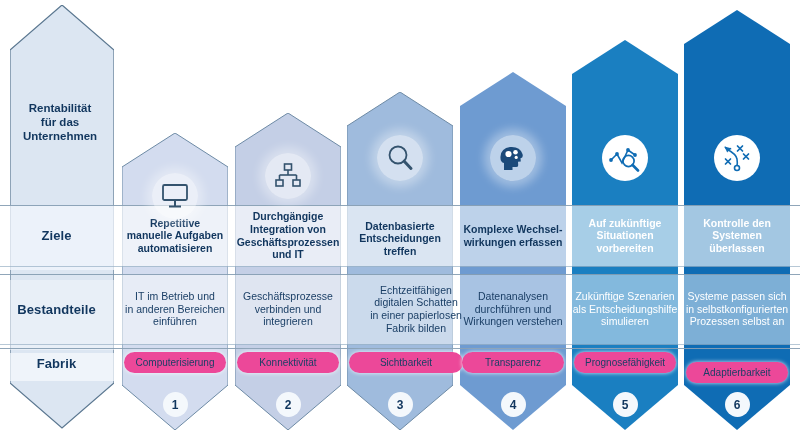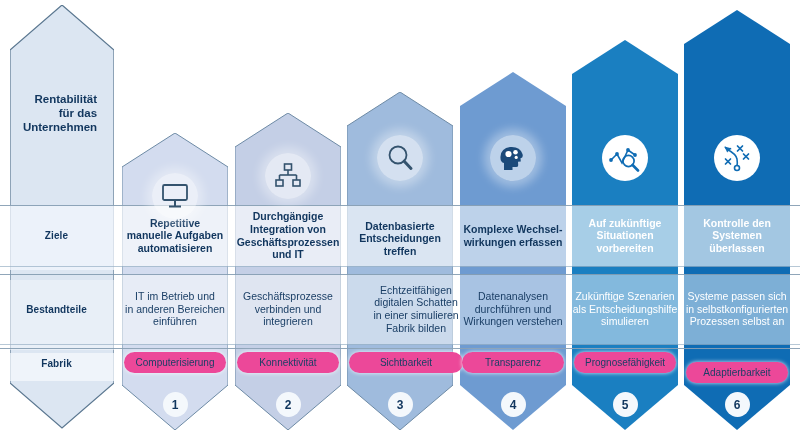--- a/index.html
+++ b/index.html
@@ -11,21 +11,21 @@
   #stage{position:relative;width:800px;height:434px;}
 
   
   .col{position:absolute;}
   .colshape{position:absolute;left:0;top:0;width:100%;height:100%;}
 
   
   .rowlabel{
     position:absolute;left:0;width:113px;
     display:flex;align-items:center;justify-content:center;
-    text-align:center;font-weight:bold;font-size:10px;
+    text-align:center;font-weight:bold;font-size:13px;
     letter-spacing:.1px;color:#11365e;z-index:6;pointer-events:none;
   }
   .hdrlabel{
     position:absolute;left:10px;width:100px;
     display:flex;align-items:center;justify-content:center;
     text-align:center;font-weight:bold;font-size:11.5px;line-height:14px;
     color:#11365e;z-index:6;
   }
 
   
@@ -65,21 +65,21 @@
 
   <div class="col" id="col-label" style="left:10px;top:5px;width:104px;height:425px;">
     <svg class="colshape" viewBox="0 0 104 425" preserveAspectRatio="none">
       <polygon points="0,45 52,0 104,45 104,378 52,423 0,378" fill="#dce6f2" stroke="#5b7790" stroke-width="1.2"></polygon>
       <rect x="0" y="200" width="104" height="65" fill="#f2f6fc" opacity=".75"></rect>
       <rect x="0" y="275" width="104" height="70" fill="#f2f6fc" opacity=".55"></rect>
       <rect x="0" y="348" width="104" height="28" fill="#f6f9fd" opacity=".7"></rect>
     </svg>
   </div>
 
-  <div class="hdrlabel" style="top:83px;height:60px;text-align:right;">
+  <div class="hdrlabel" style="top:92px;height:60px;">
     <div>
       <div>Rentabilität</div>
       <div>für das</div>
       <div>Unternehmen</div>
     </div>
   </div>
 
   <div class="sep" style="top:205px;"></div>
   <div class="sep2" style="top:266px;"></div>
   <div class="sep" style="top:274px;"></div>
@@ -194,21 +194,21 @@
             <div>Datenbasierte</div>
             <div>Entscheidungen</div>
             <div>treffen</div>
           </div>
     </div>
 
     <div class="celltext best-txt" style="left:16px;top:182px;width:106px;height:70px;color:#1b3f66;">
       <div>
             <div>Echtzeitfähigen</div>
             <div>digitalen Schatten</div>
-            <div>in einer simulieren</div>
+            <div>in einer papierlosen</div>
             <div>Fabrik bilden</div>
           </div>
     </div>
 
     <div class="pill" style="left:2px;top:260px;width:114px;">Sichtbarkeit</div>
 
     <div class="numcircle" style="left:40.5px;top:300px;">3</div>
   </div>
       <div class="col" style="left: 460px; top: 72px; width: 106px; height: 358px;">
     <svg class="colshape" viewBox="0 0 106 358" preserveAspectRatio="none">

